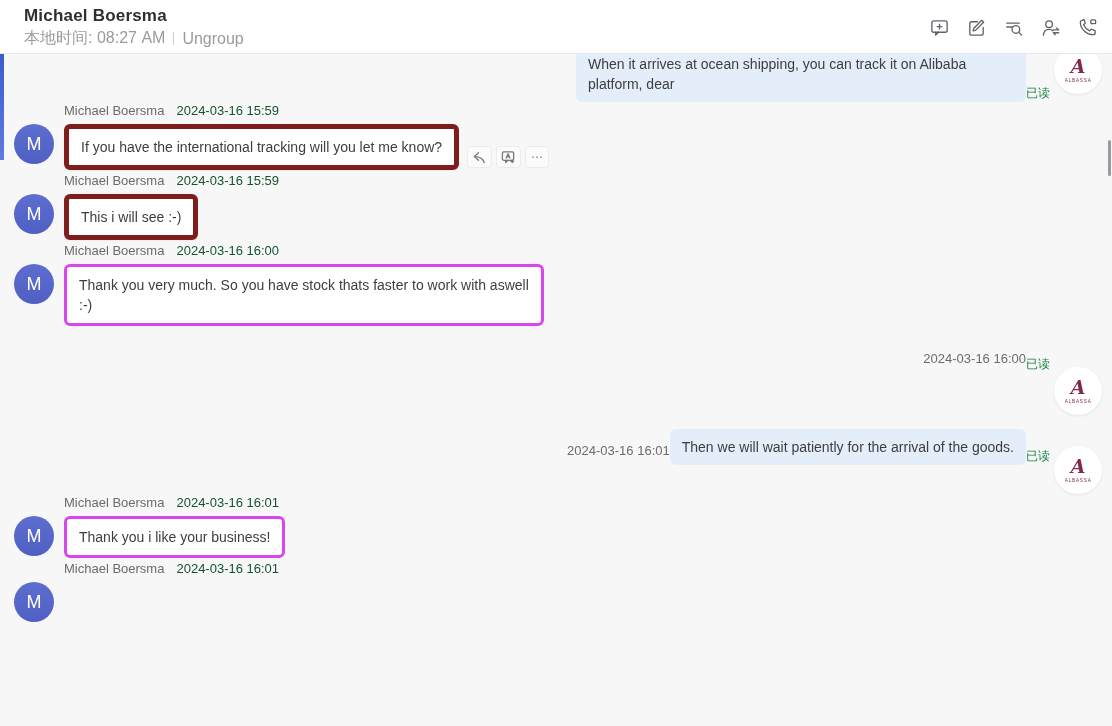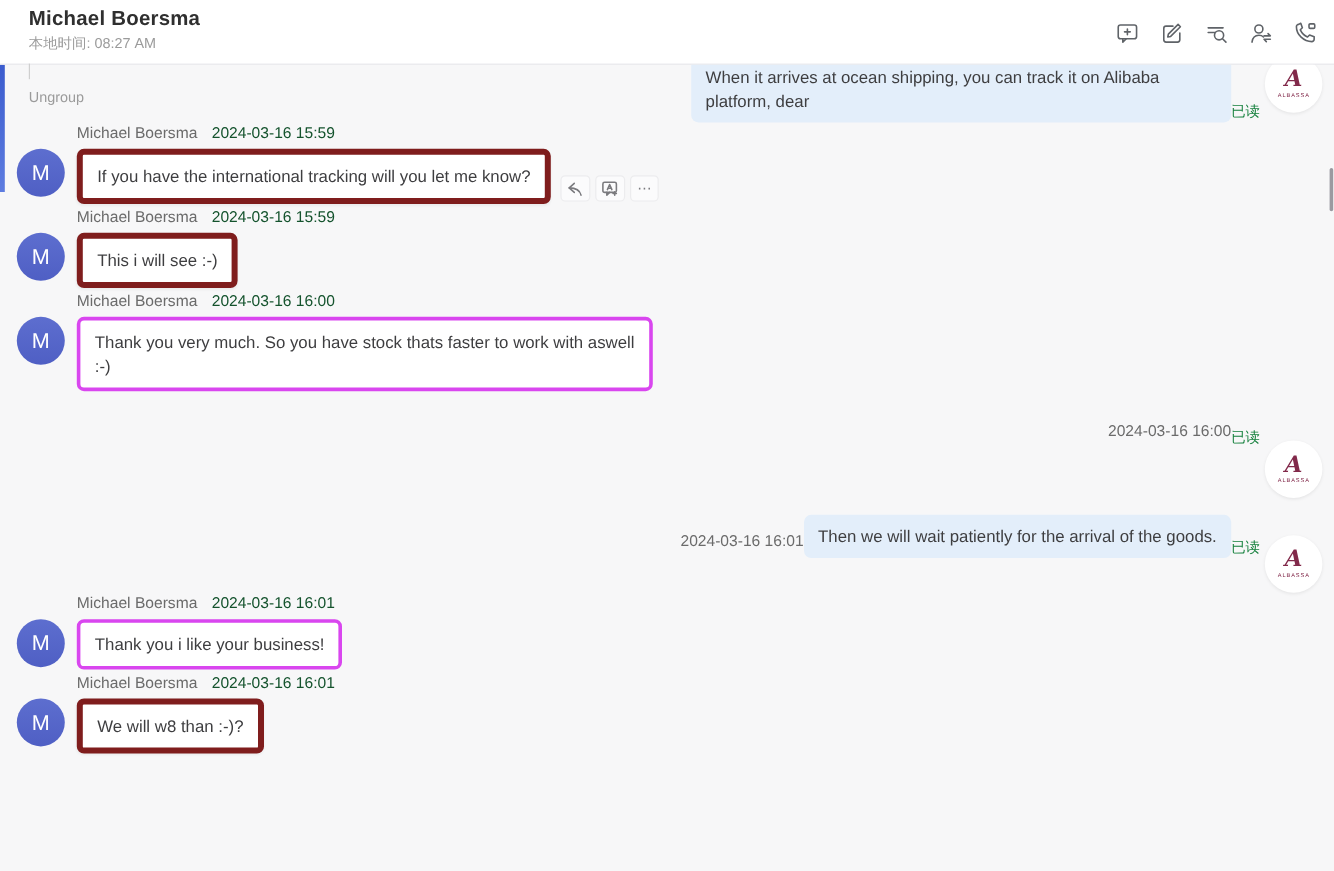--- a/index.html
+++ b/index.html
@@ -5,21 +5,21 @@
   * { margin:0; padding:0; box-sizing:border-box; }
   html,body { width:1112px; height:726px; overflow:hidden;
     font-family:"Liberation Sans", sans-serif; background:#f7f7f8; }
 
   
   .header { position:relative; height:54px; background:#ffffff;
     border-bottom:1px solid #e7e7ea; padding:6px 14px 0 24px;
     display:flex; align-items:flex-start; justify-content:space-between; }
   .h-left {}
   .h-title { font-size:17px; font-weight:700; color:#2f2f2f; letter-spacing:.2px; }
-  .h-sub { margin-top:2px; font-size:12px; color:#9b9b9b; display:flex; gap:8px;flex-direction:column; }
+  .h-sub { margin-top:2px; font-size:16px; color:#9b9b9b; display:flex; align-items:center; gap:8px; }
   .h-sep { width:1px; height:13px; background:#cfcfcf; display:inline-block; }
   .h-icons { display:flex; align-items:center; gap:15px; margin-top:10px; }
   .h-icon { width:22px; height:22px; color:#5f6368; cursor:pointer; display:flex;
     align-items:center; justify-content:center; }
   .h-icon svg { width:21px; height:21px; stroke:#5f6368; fill:none;
     stroke-width:1.4; stroke-linecap:round; stroke-linejoin:round; }
 
   
   .chat { position:relative; height:672px; overflow:hidden; padding-top:0; }
   .unread-bar { position:absolute; left:0; top:0; width:4px; height:106px;
@@ -241,20 +241,16 @@
 
   <div class="msg left">
     <div class="avatar-m">
           <span>M</span>
         </div>
     <div class="l-col">
       <div class="meta">
         <span class="name">Michael Boersma</span>
         <span class="time">2024-03-16 16:01</span>
       </div>
-      <div class="bubble-row">
-        <div class="bubble white">We will w8 than :-)?</div>
-
-      </div>
     </div>
   </div>
 </div>
 </div>
 
 </body></html>

